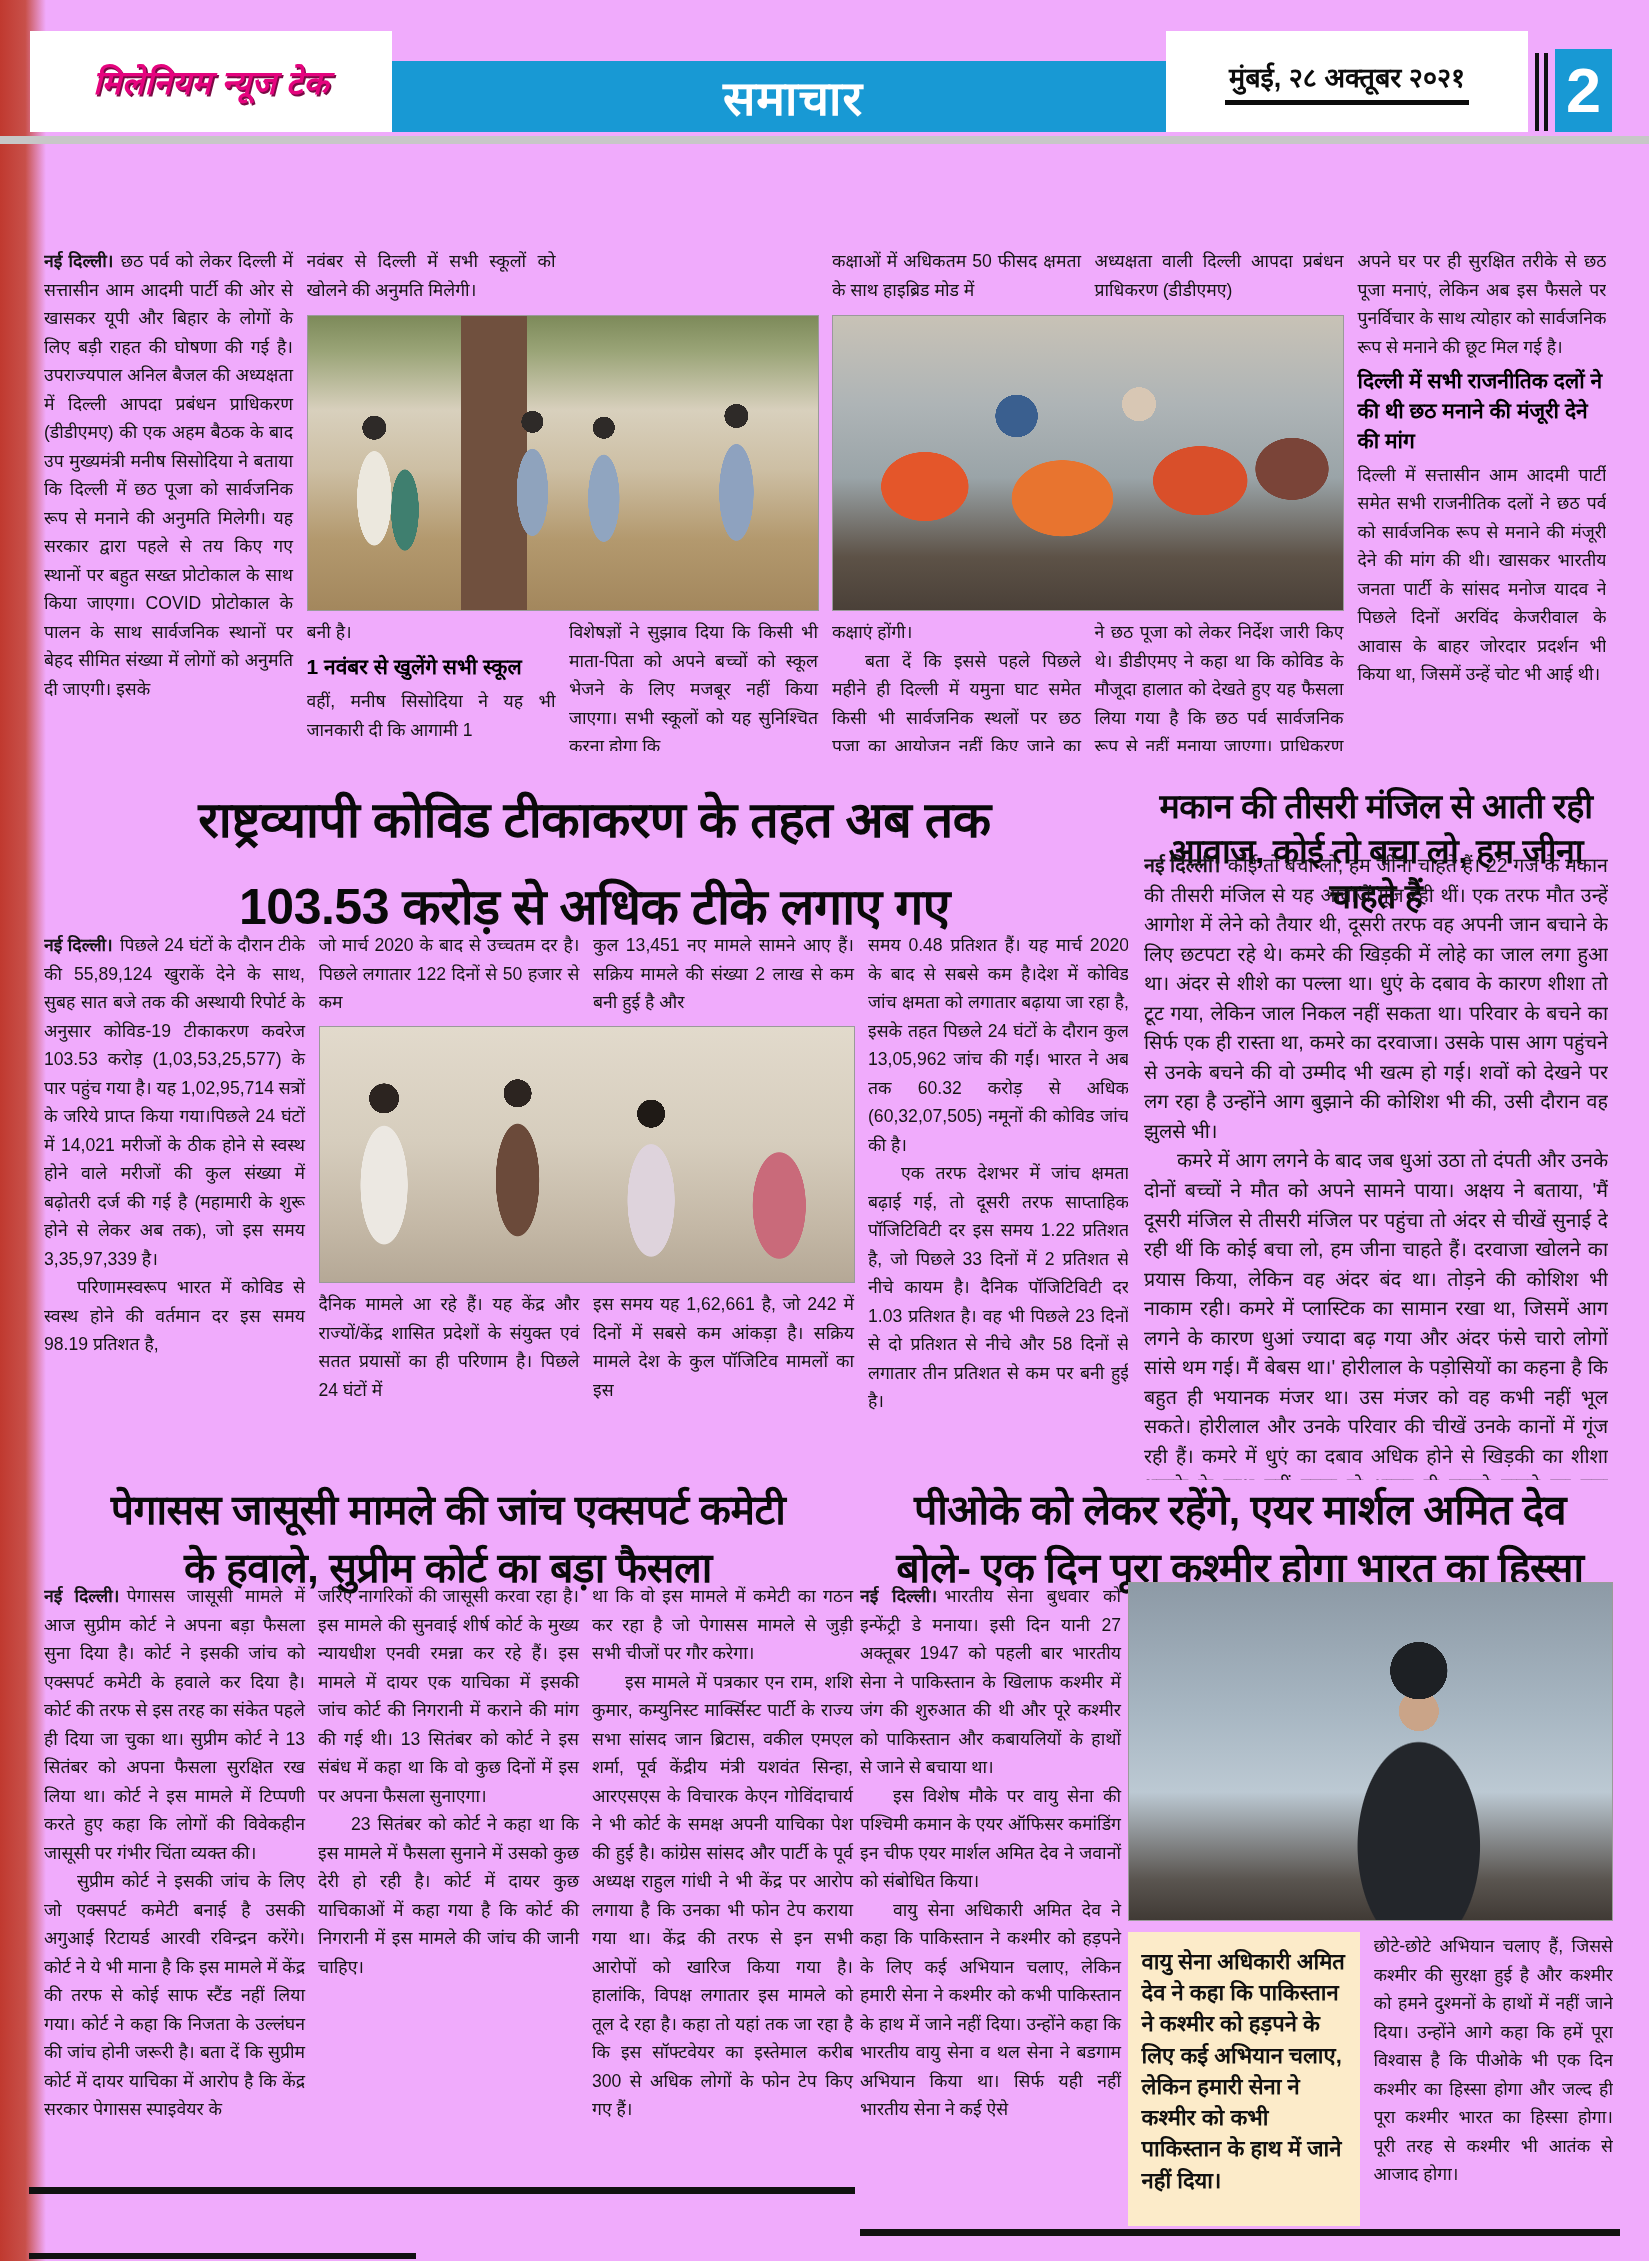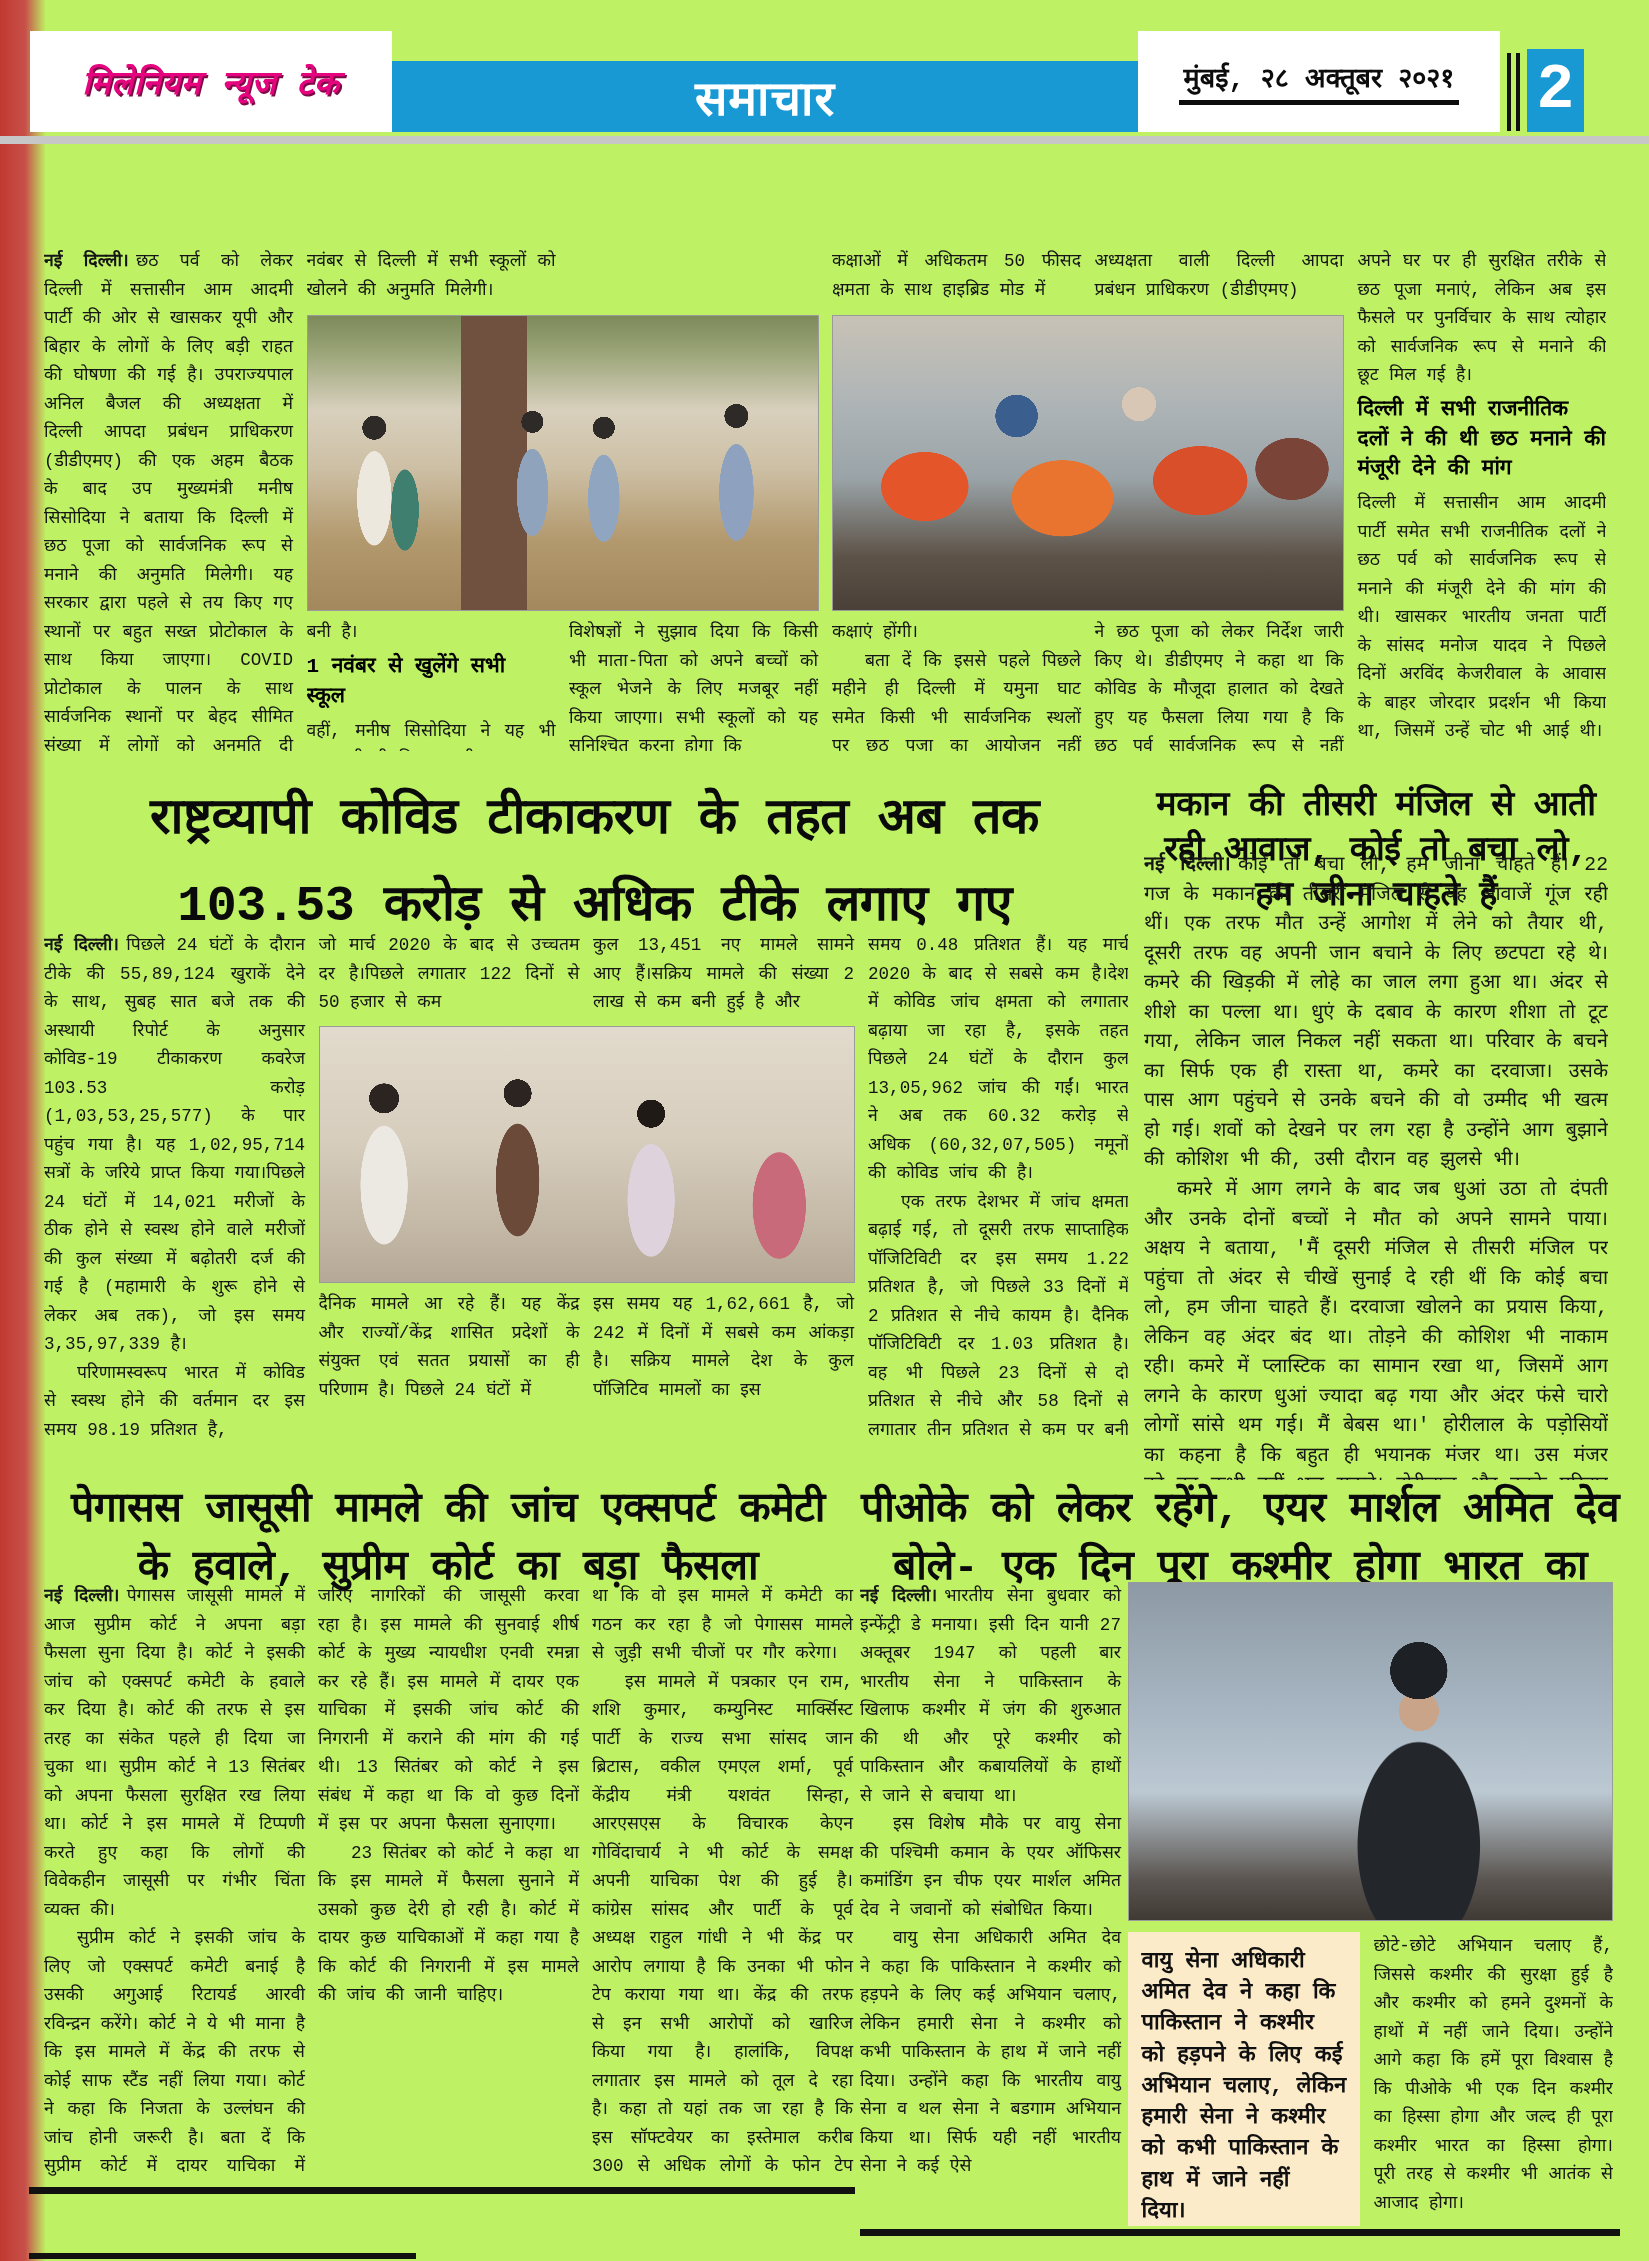--- a/index.html
+++ b/index.html
@@ -1,32 +1,32 @@
 <!DOCTYPE html>
 <html style="font-size:8.3px"><head>
 <meta charset="utf-8">
 <style>
   html,body{margin:0;padding:0;background:#e8e8e8;}
   .page{
     position:relative;
     width:1650px;height:2261px;
-    background:#bef264;
-    font-family:Liberation Mono, monospace;
+    background:#f0abfc;
+    font-family:Liberation Sans, sans-serif;
     color:#161616;
     overflow:hidden;
   }
   
   .scan-edge{position:absolute;left:0;top:0;bottom:0;width:46px;
     background:linear-gradient(to right,#c0392f 0,#c8504a 55%,rgba(200,80,74,0) 100%);}
   
   .masthead{position:absolute;top:31px;left:30px;width:1591px;height:101px;display:flex;align-items:flex-end;}
   .mast-brand{width:362px;height:101px;display:flex;align-items:center;justify-content:center;background:#ffffff;}
   .mast-brand span{font-size:33px;font-weight:800;font-style:italic;color:#e5047e;
     text-shadow:1.6px 1.6px 0 #7a0a45;letter-spacing:0.5px;white-space:nowrap;}
-  .mast-section{width:746px;height:71px;background:#1899d4;display:flex;align-items:center;justify-content:center;}
+  .mast-section{width:746px;height:71px;background:#1899d4;display:flex;align-items:center;justify-content:center;padding-left:28px;}
   .mast-section span{color:#ffffff;font-size:48px;font-weight:800;letter-spacing:1px;}
   .mast-date{width:362px;height:101px;display:flex;align-items:center;justify-content:center;background:#fff;}
   .mast-date span{font-size:27px;font-weight:800;color:#0c0c0c;border-bottom:5.2px solid #0c0c0c;padding:0 4.1px 4.1px 4.1px;white-space:nowrap;}
   .mast-bars{width:27px;height:78px;display:flex;justify-content:center;gap:5.2px;align-items:stretch;margin-bottom:1px;}
   .mast-bars i{display:block;width:3.6px;background:#111;}
   .mast-page{width:57px;height:83px;background:#1899d4;display:flex;align-items:center;justify-content:center;}
   .mast-page span{color:#fff;font-size:63px;font-weight:800;line-height:1;}
   .gray-band{position:absolute;top:136px;left:0;width:1650px;height:8.3px;background:#c7c7c7;}
   
   .headline{position:absolute;text-align:center;font-weight:800;color:#0a0a0a;letter-spacing:-0.5px;}

